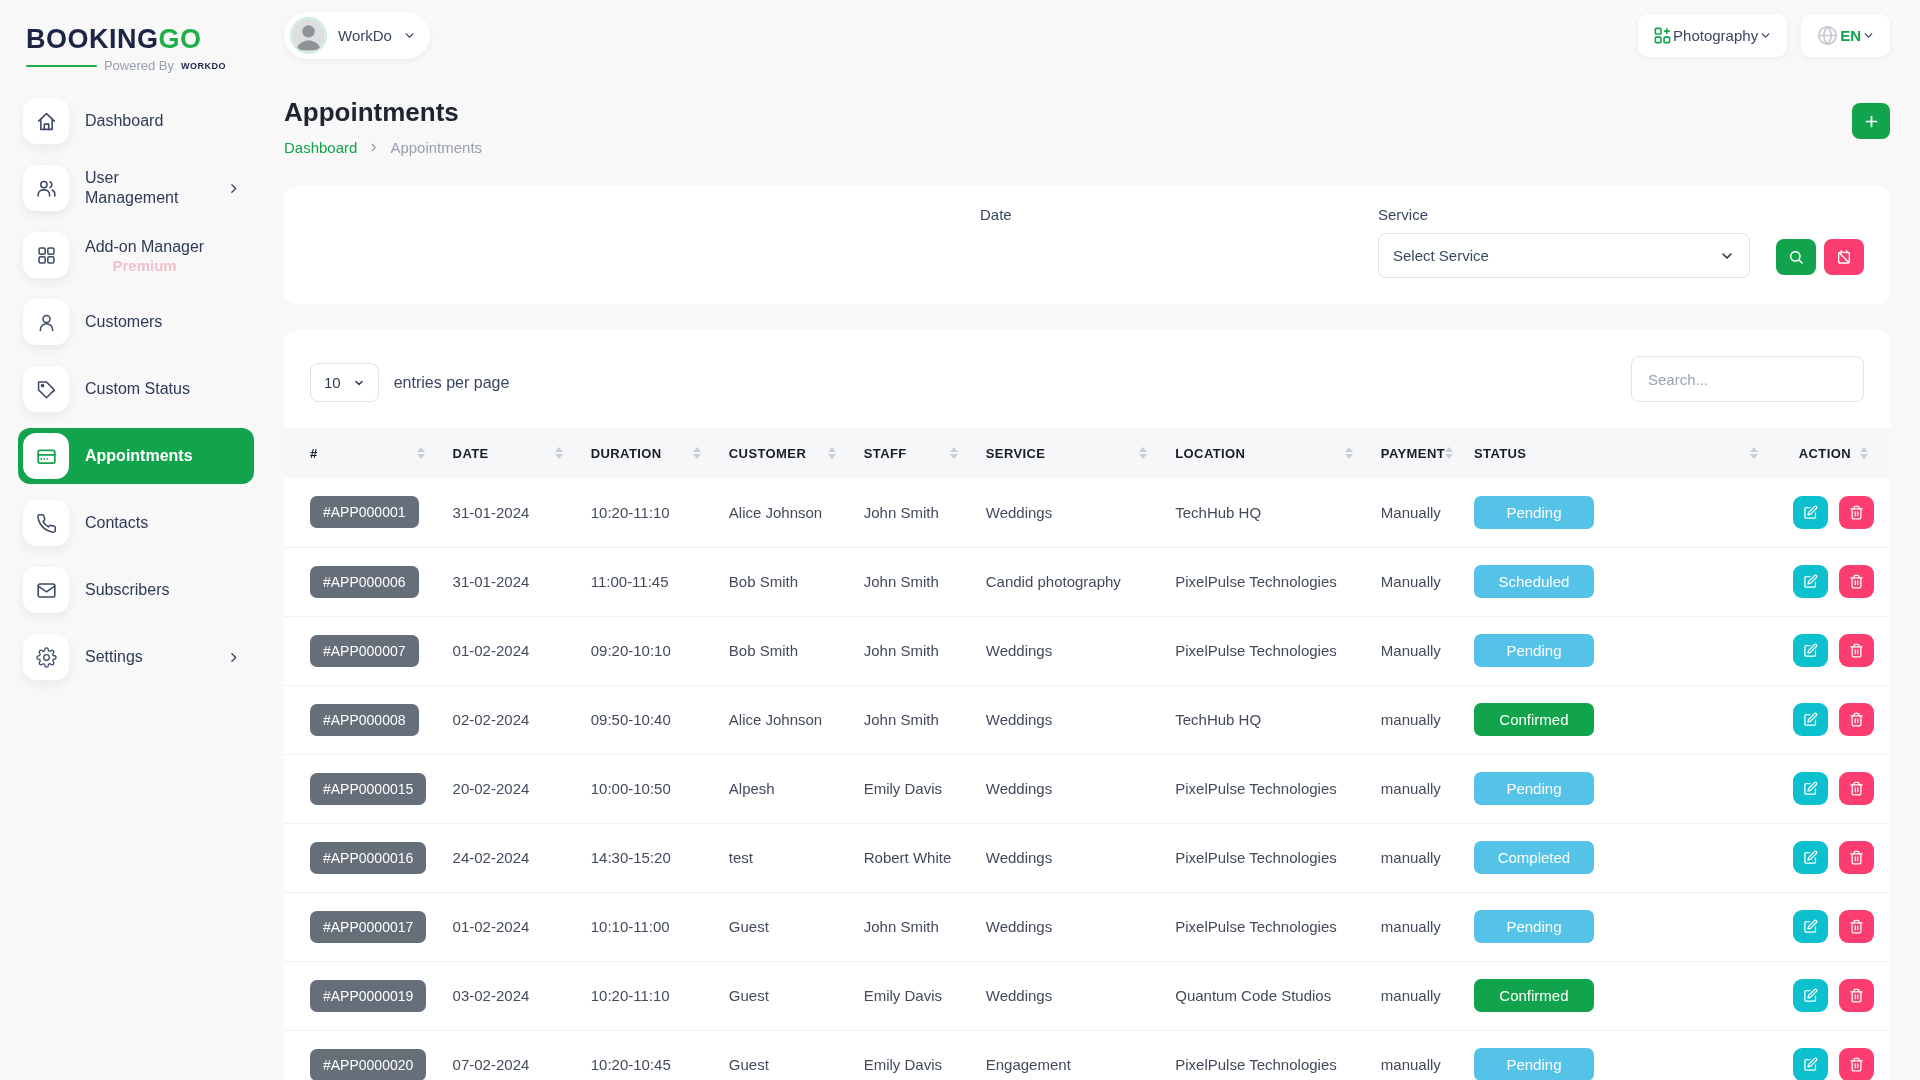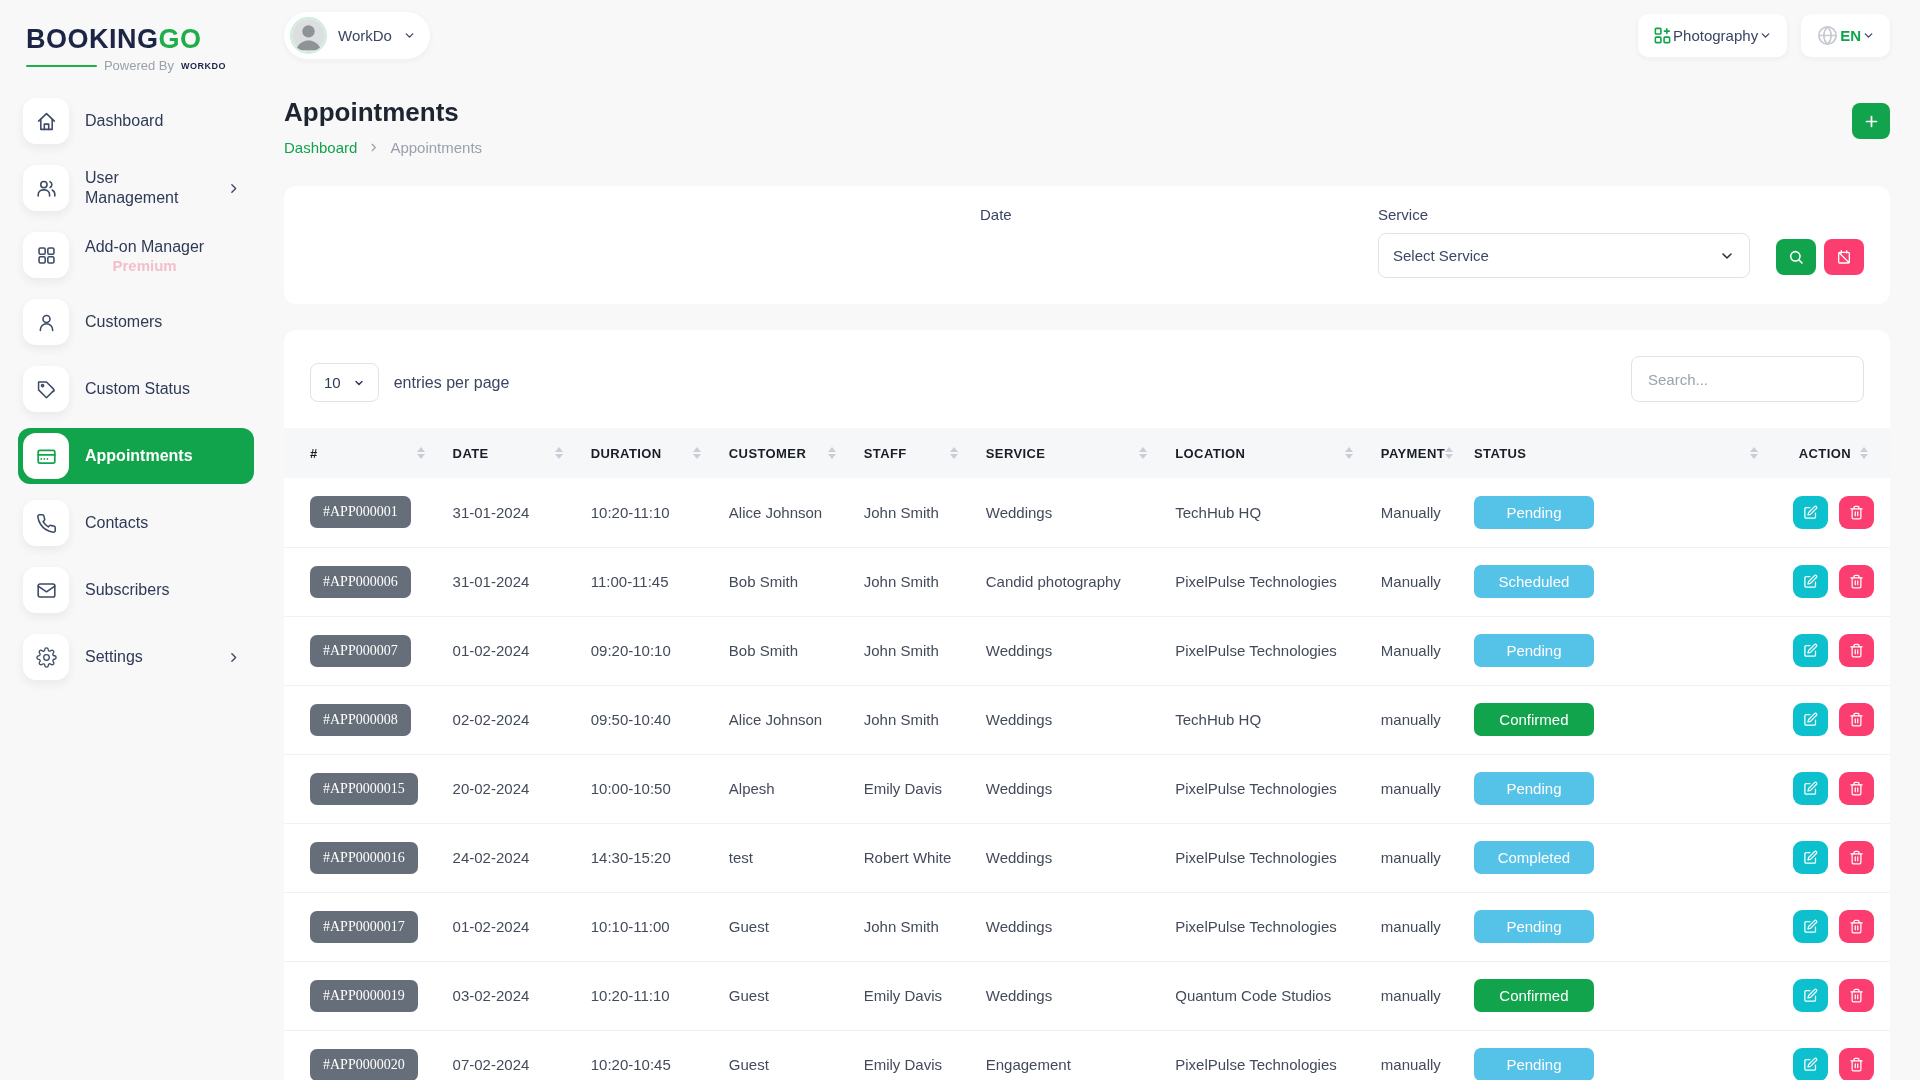--- a/index.html
+++ b/index.html
@@ -85,21 +85,21 @@
   table { width: 100%; border-collapse: collapse; table-layout: fixed; }
   thead th { background: #f6f7f9; height: 50px; font-size: 13px; font-weight: 700; color: #191d26; text-align: left; letter-spacing: .4px; padding-left: 8px; }
   thead th:first-child { padding-left: 26px; }
   .th-inner { display: flex; align-items: center; justify-content: space-between; padding-right: 20px; }
   th.th-action .th-inner { justify-content: flex-end; gap: 9px; padding-right: 22px; }
   .sort { display: inline-flex; flex-direction: column; gap: 2px; }
   .sort i { width: 0; height: 0; border-left: 4px solid transparent; border-right: 4px solid transparent; display: block; }
   .sort .up { border-bottom: 5px solid #c9ced6; }
   .sort .down { border-top: 5px solid #c9ced6; }
   tbody td { height: 69px; border-bottom: 1px solid #f0f1f4; font-size: 15px; color: #434b5a; padding-left: 8px; background: #fff; }
-  tbody td:first-child { padding-left: 26px; font-family: Liberation Serif, serif; }
+  tbody td:first-child { padding-left: 26px; }
   .id-badge { display: inline-block; background: var(--idbadge); color: #fff; border-radius: 7px; padding: 8px 13px; font-size: 14px; }
   .status-badge { display: inline-block; width: 120px; text-align: center; color: #fff; border-radius: 7px; padding: 8px 0; font-size: 15px; }
   .status-info { background: var(--blue); }
   .status-success { background: var(--green); }
   .td-action { text-align: right; padding-right: 24px; white-space: nowrap; }
   .action-btn { width: 35px; height: 33px; border: none; border-radius: 9px; color: #fff; display: inline-flex; align-items: center; justify-content: center; cursor: pointer; margin-left: 7px; }
   .action-btn svg { width: 15px; height: 15px; }
   .action-edit { background: var(--teal); }
   .action-delete { background: var(--pink); }
 </style>

